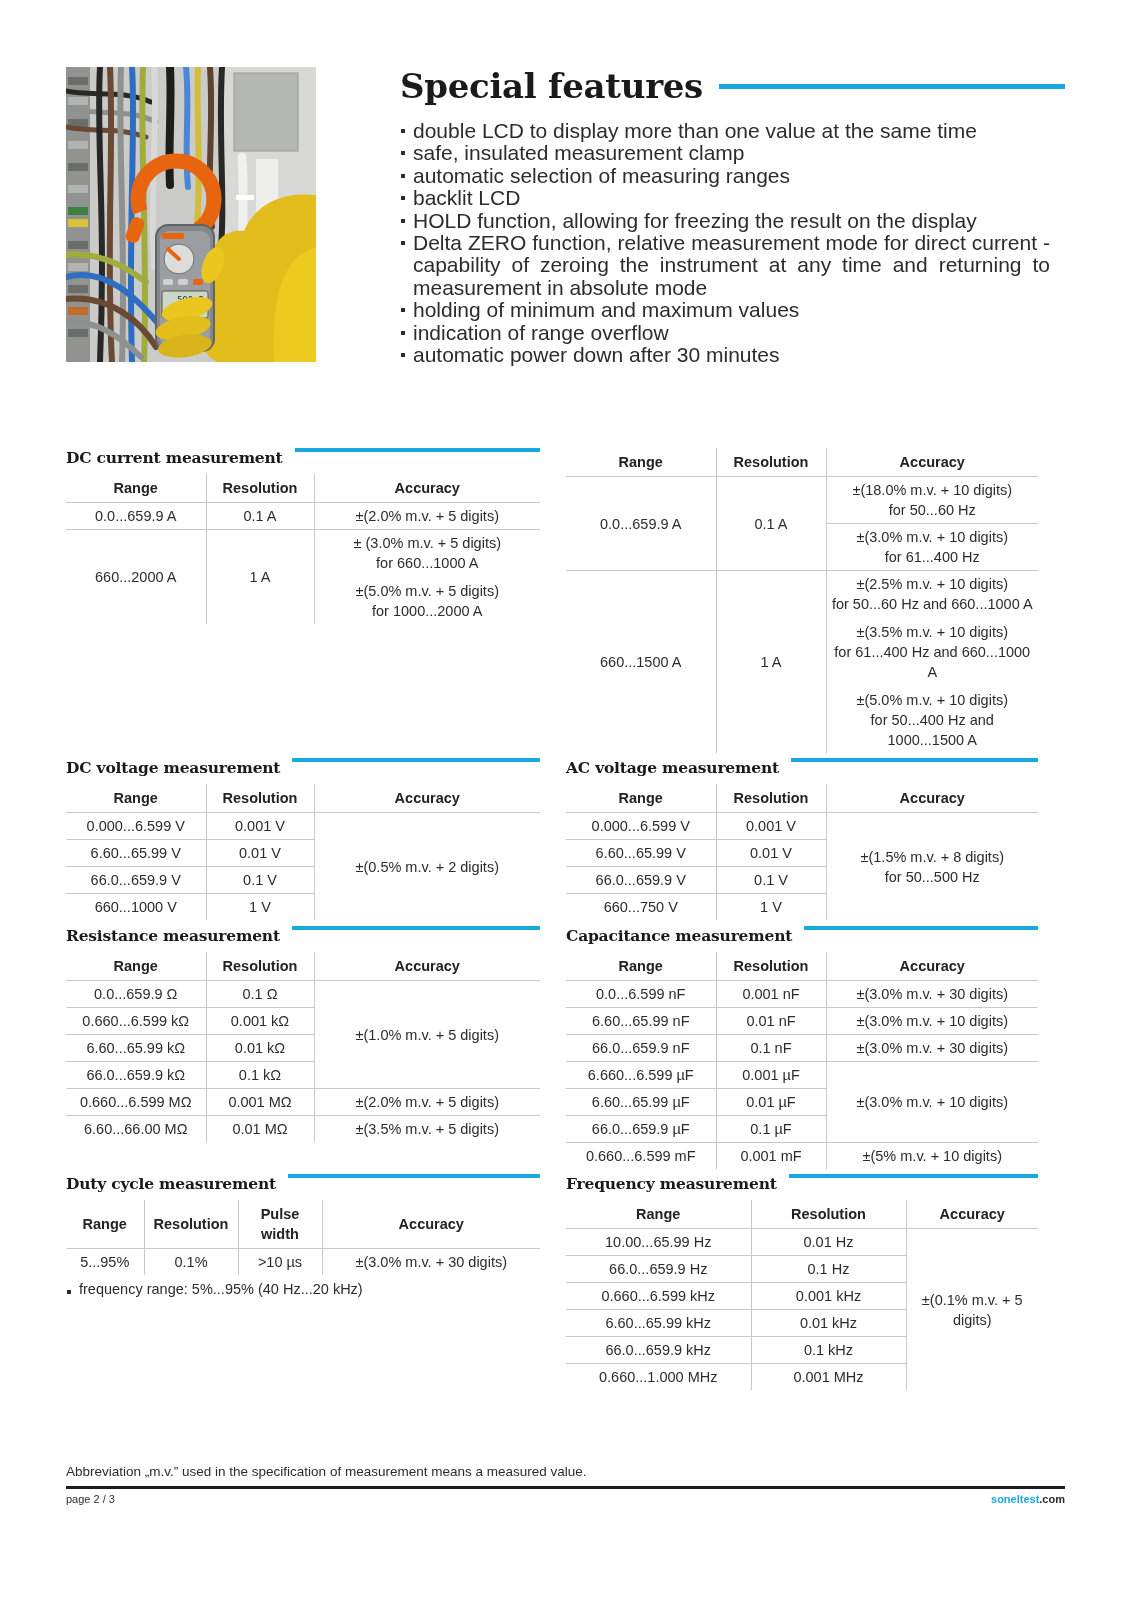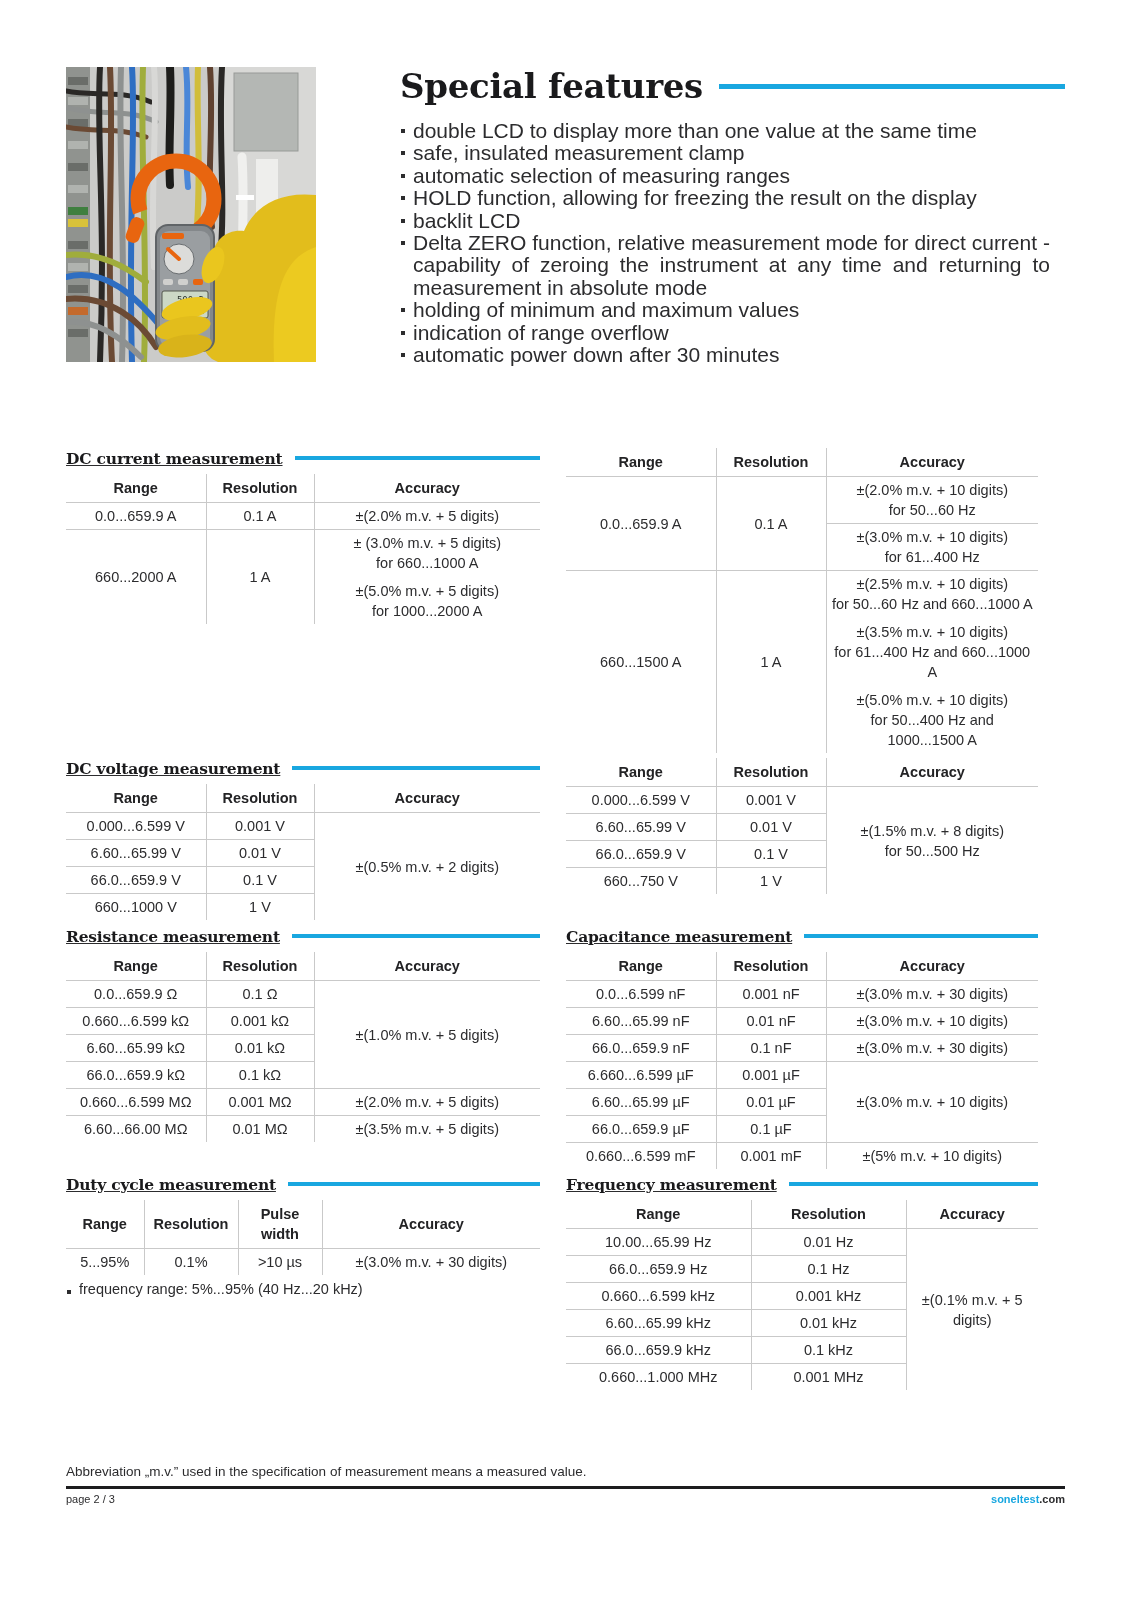--- a/index.html
+++ b/index.html
@@ -22,21 +22,21 @@
   .sf-head{position:absolute;left:400px;top:66px;width:665px;display:flex;align-items:center;}
   .sf-title{font-family:"DejaVu Serif",serif;font-weight:700;font-size:34px;color:var(--ink-dark);white-space:nowrap;letter-spacing:-0.3px;}
   .rule{flex:1;height:5px;background:var(--accent);margin-left:16px;}
   .sf-list{position:absolute;left:400px;top:120px;width:650px;font-size:21px;line-height:22.4px;color:var(--ink);}
   .sf-item{position:relative;padding-left:13px;}
   .sf-item::before{content:"";position:absolute;left:1px;top:9px;width:4px;height:4px;background:var(--ink);}
   .sf-item.just{text-align:justify;}
 
   
   .tbl{position:absolute;}
-  .tbl-head{display:flex;align-items:center;margin-bottom:6px;height:20px;text-decoration:underline;}
+  .tbl-head{display:flex;align-items:flex-start;margin-bottom:6px;height:20px;}
   .tbl-title{font-family:"DejaVu Serif",serif;font-weight:700;font-size:15.5px;color:var(--ink-dark);white-space:nowrap;letter-spacing:-0.2px;}
   .tbl-head .rule{height:4px;margin-left:12px;}
   table{width:100%;border-collapse:collapse;table-layout:fixed;font-size:14.5px;color:var(--ink);}
   th{font-weight:700;color:#232325;padding:4px;vertical-align:middle;text-align:center;line-height:20px;}
   td{padding:3px 4px;vertical-align:middle;text-align:center;border-top:1px solid var(--line);line-height:20px;}
   th.bl,td.bl{border-left:1px solid var(--line);}
   .accpair{margin-top:8px;}
   .w140{width:140px}.w108{width:108px}.w150{width:150px}.w110{width:110px}
   .w185{width:185px}.w155{width:155px}.w78{width:78px}.w94{width:94px}.w84{width:84px}
   .t-dcc{left:66px;top:448px;width:474px;}
@@ -130,22 +130,22 @@
   </div>
 
   <div class="sf-head">
     <span class="sf-title">Special features</span>
     <span class="rule"></span>
   </div>
   <div class="sf-list">
     <div class="sf-item">double LCD to display more than one value at the same time</div>
     <div class="sf-item">safe, insulated measurement clamp</div>
     <div class="sf-item">automatic selection of measuring ranges</div>
+    <div class="sf-item">backlit LCD</div>
     <div class="sf-item">HOLD function, allowing for freezing the result on the display</div>
-    <div class="sf-item">backlit LCD</div>
     <div class="sf-item just">Delta ZERO function, relative measurement mode for direct current - capability of zeroing the instrument at any time and returning to measurement in absolute mode</div>
     <div class="sf-item">holding of minimum and maximum values</div>
     <div class="sf-item">indication of range overflow</div>
     <div class="sf-item">automatic power down after 30 minutes</div>
   </div>
 
   <div class="tbl t-dcc">
     <div class="tbl-head">
       <span class="tbl-title">DC current measurement</span>
       <span class="rule"></span>
@@ -191,21 +191,21 @@
       <tbody>
           <tr>
         <th>Range</th>
         <th class="bl">Resolution</th>
         <th class="bl">Accuracy</th>
       </tr>
       <tr>
         <td rowspan="2">0.0...659.9 A</td>
         <td rowspan="2" class="bl">0.1 A</td>
         <td class="bl">
-          <div>±(2.0% m.v. + 10 digits)</div>
+          <div>±(18.0% m.v. + 10 digits)</div>
           <div>for 50...60 Hz</div>
         </td>
       </tr>
       <tr>
         <td class="bl">
           <div>±(3.0% m.v. + 10 digits)</div>
           <div>for 61...400 Hz</div>
         </td>
       </tr>
       <tr>
@@ -256,20 +256,24 @@
       </tr>
       <tr>
         <td>660...1000 V</td>
         <td class="bl">1 V</td>
       </tr>
     </tbody>
       </table>
   </div>
 
   <div class="tbl t-acv">
+    <div class="tbl-head">
+      <span class="tbl-title">AC voltage measurement</span>
+      <span class="rule"></span>
+    </div>
     <table>
       <colgroup>
           <col class="w150">
           <col class="w110">
           <col>
         </colgroup>
       <tbody>
           <tr>
         <th>Range</th>
         <th class="bl">Resolution</th>

